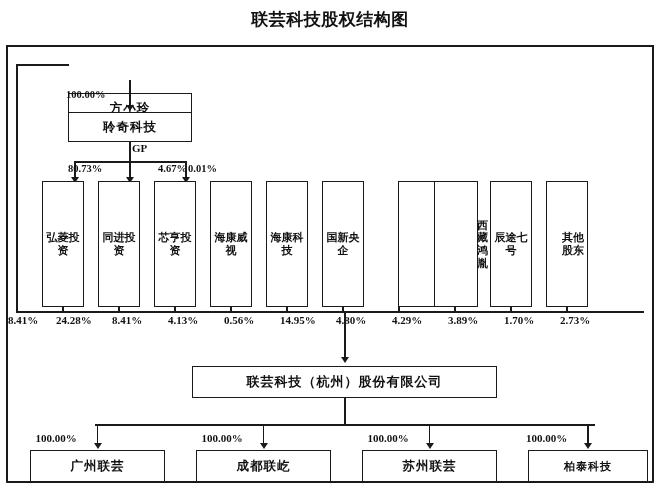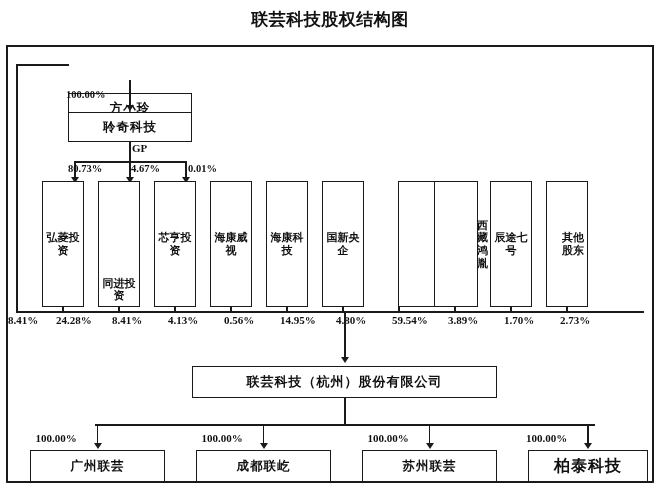--- a/index.html
+++ b/index.html
@@ -116,32 +116,32 @@
   <div class="gp" style="left:132px;top:142px;">GP</div>
   <div class="ln lnv" style="left:129px;top:142px;height:20px;"></div>
   <div class="ln lnh" style="left:74px;top:161px;width:112px;"></div>
 
   <div class="ln lnv" style="left:74px;top:161px;height:18px;"></div>
   <div class="arr" style="left:71px;top:177px;"></div>
   <div class="pct" style="left:68px;top:163px;">80.73%</div>
 
   <div class="ln lnv" style="left:129px;top:161px;height:18px;"></div>
   <div class="arr" style="left:126px;top:177px;"></div>
-  <div class="pct" style="left:131px;top:163px;">4.67%</div>
+  <div class="pct" style="left:131px;top:163px;padding-left:27px;">4.67%</div>
 
   <div class="ln lnv" style="left:185px;top:161px;height:18px;"></div>
   <div class="arr" style="left:182px;top:177px;"></div>
   <div class="pct" style="left:188px;top:163px;">0.01%</div>
 
   <div id="sh-row">
       <div class="box v" style="left: 42px; top: 181px; width: 42px; height: 126px;">
         <span class="vtext">弘菱投资</span>
       </div>
       <div class="ln lnv" style="left: 62.2px; top: 307px; height: 4px;"></div>
-      <div class="box v" style="left: 98px; top: 181px; width: 42px; height: 126px; align-items: flex-end;">
+      <div class="box v" style="left: 98px; top: 181px; width: 42px; height: 126px;">
         <span class="vtext">同进投资</span>
       </div>
       <div class="ln lnv" style="left: 118.2px; top: 307px; height: 4px;"></div>
       <div class="box v" style="left: 154px; top: 181px; width: 42px; height: 126px;">
         <span class="vtext">芯亨投资</span>
       </div>
       <div class="ln lnv" style="left: 174.2px; top: 307px; height: 4px;"></div>
       <div class="box v" style="left: 210px; top: 181px; width: 42px; height: 126px;">
         <span class="vtext">海康威视</span>
       </div>
@@ -173,21 +173,21 @@
     </div>
 
   <div id="pct-row">
       <div class="pct big" style="left: 8px; top: 314px;">8.41%</div>
       <div class="pct big" style="left: 56px; top: 314px;">24.28%</div>
       <div class="pct big" style="left: 112px; top: 314px;">8.41%</div>
       <div class="pct big" style="left: 168px; top: 314px;">4.13%</div>
       <div class="pct big" style="left: 224px; top: 314px;">0.56%</div>
       <div class="pct big" style="left: 280px; top: 314px;">14.95%</div>
       <div class="pct big" style="left: 336px; top: 314px;">4.80%</div>
-      <div class="pct big" style="left: 392px; top: 314px;">59.54%</div>
+      <div class="pct big" style="left: 392px; top: 314px;">4.29%</div>
       <div class="pct big" style="left: 448px; top: 314px;">3.89%</div>
       <div class="pct big" style="left: 504px; top: 314px;">1.70%</div>
       <div class="pct big" style="left: 560px; top: 314px;">2.73%</div>
     </div>
 
   <div class="ln lnh" style="left:16px;top:311px;width:628px;"></div>
 
   <div class="ln lnv" style="left:344px;top:311px;height:48px;"></div>
   <div class="arr" style="left:341px;top:357px;"></div>
 
@@ -210,21 +210,21 @@
       </div>
       <div class="ln lnv" style="left: 262.7px; top: 424px; height: 20px;"></div>
       <div class="arr" style="left: 259.5px; top: 443px;"></div>
       <div class="pct big" style="left: 201.5px; top: 432px;">100.00%</div>
       <div class="box h" style="left: 362px; top: 450px; width: 135px; height: 32px; font-size: 12.5px;">
         <span>苏州联芸</span>
       </div>
       <div class="ln lnv" style="left: 428.7px; top: 424px; height: 20px;"></div>
       <div class="arr" style="left: 425.5px; top: 443px;"></div>
       <div class="pct big" style="left: 367.5px; top: 432px;">100.00%</div>
-      <div class="box h" style="left: 528px; top: 450px; width: 120px; height: 32px; font-size: 16px;">
+      <div class="box h" style="left: 528px; top: 450px; width: 120px; height: 32px; font-size: 11px;">
         <span>柏泰科技</span>
       </div>
       <div class="ln lnv" style="left: 587.2px; top: 424px; height: 20px;"></div>
       <div class="arr" style="left: 584px; top: 443px;"></div>
       <div class="pct big" style="left: 526px; top: 432px;">100.00%</div>
     </div>
 
 </div>
 
 </body></html>

